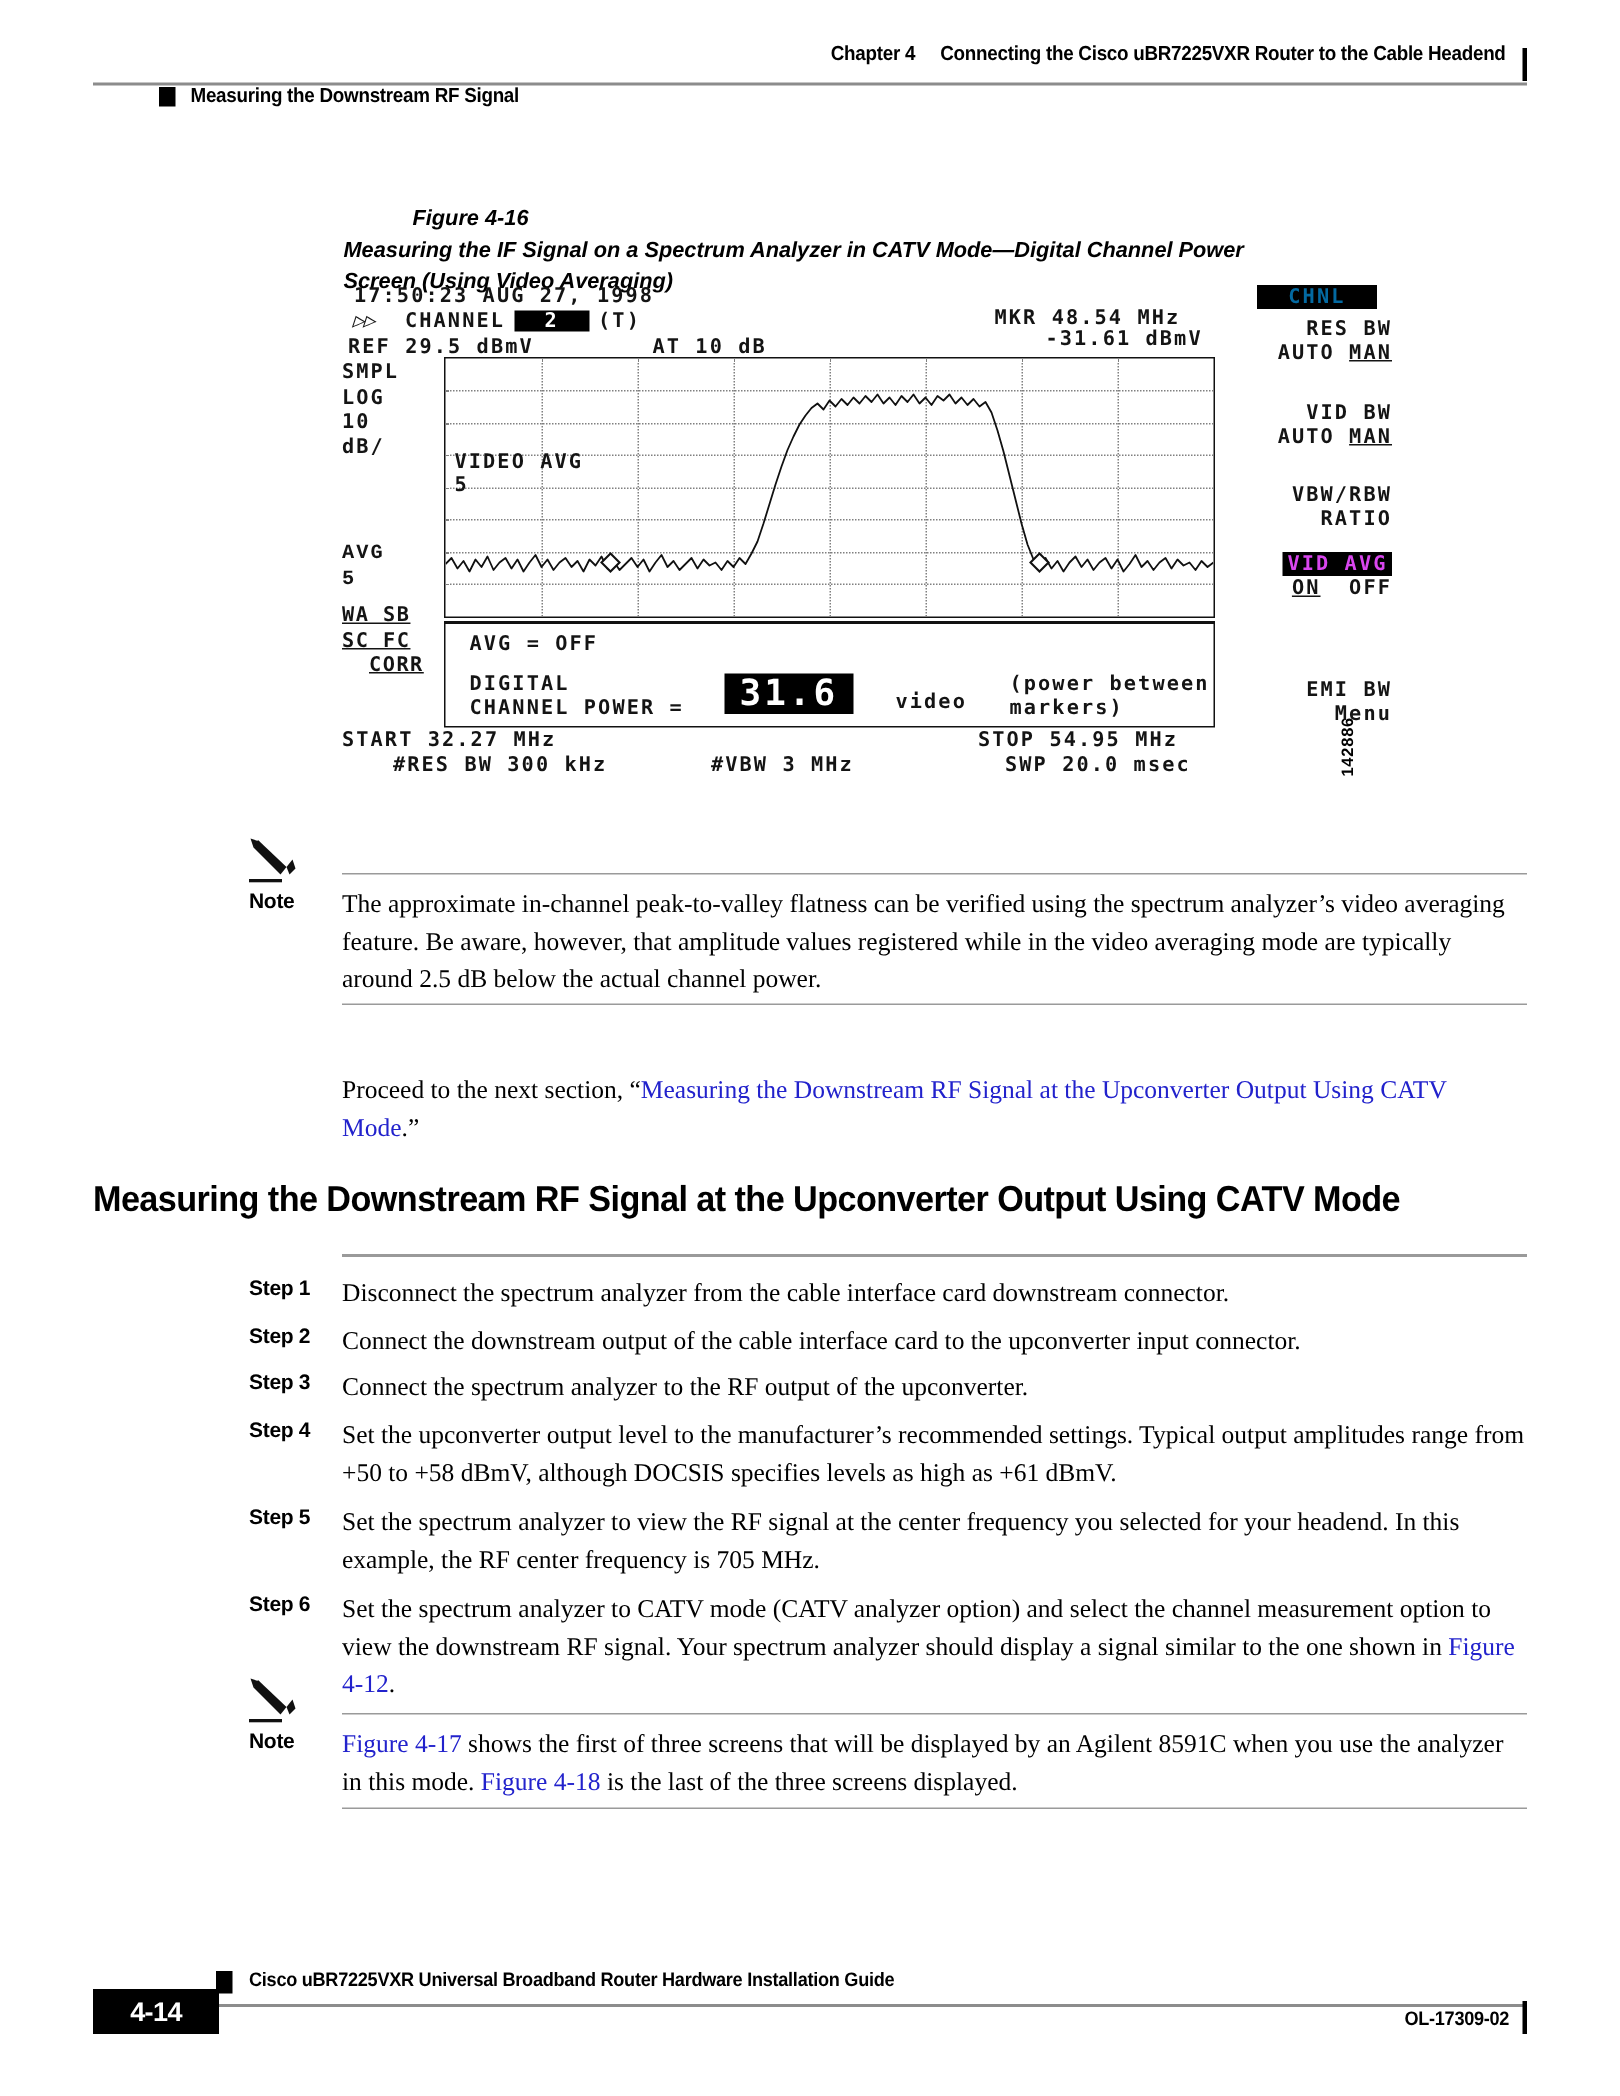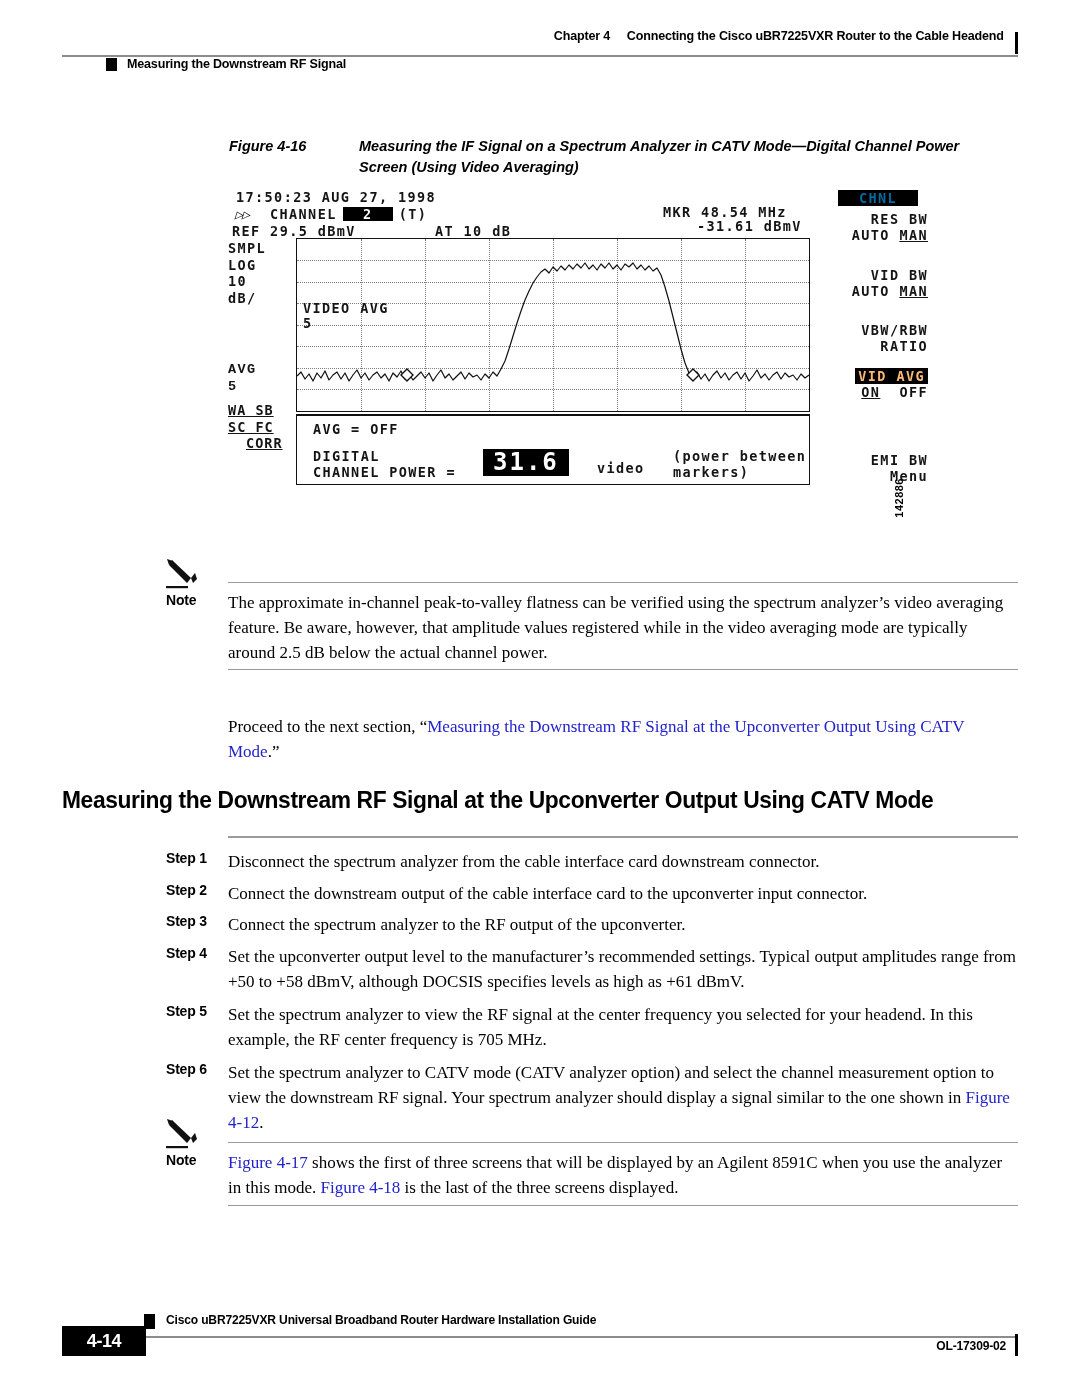--- a/index.html
+++ b/index.html
@@ -87,20 +87,21 @@
     font-family: "Liberation Sans", sans-serif;
     font-weight: bold;
     font-style: italic;
     font-size: 14.5px;
     line-height: 21px;
   }
   .figure-caption .fig-label {
     display: inline-block;
     width: 130px;
     vertical-align: top;
+    margin-left: 46px;
   }
   .figure-caption .fig-title {
     display: inline-block;
     width: 630px;
     vertical-align: top;
   }
 
   
   .sa-figure {
     position: absolute;
@@ -301,21 +302,21 @@
   }
   .sa-sk {
     position: absolute;
     right: 0px;
     line-height: 16px;
     white-space: nowrap;
   }
   .sa-sk .u { text-decoration: underline; }
   .sa-sk-inv {
     background: #000;
-    color: #fdba74;
+    color: #d946ef;
     padding: 0 3px;
     display: inline-block;
   }
 
   
   .sa-botrow {
     position: absolute;
     left: 0px;
     top: 296px;
     width: 640px;
@@ -644,20 +645,27 @@
     <div class="sa-sk" style="top:178px;">
       <div class="sa-sk-inv">VID AVG</div>
       <div><span class="u">ON</span>&nbsp;&nbsp;<span>OFF</span></div>
     </div>
     <div class="sa-sk" style="top:262px;">
       <div>EMI BW</div>
       <div>Menu</div>
     </div>
   </div>
 
+  <div class="sa-botrow">
+    <div class="sa-start">START 32.27 MHz</div>
+    <div class="sa-stop">STOP 54.95 MHz</div>
+    <div class="sa-resbw">#RES BW 300 kHz</div>
+    <div class="sa-vbw">#VBW 3 MHz</div>
+    <div class="sa-swp">SWP 20.0 msec</div>
+  </div>
 </div>
 
 <div class="sa-figid">142886</div>
 
 <div class="note-block" style="top:556px;">
   <svg class="note-pencil" viewBox="0 0 34 34">
     <path d="M6 4 L25 22 L21 27 L3 9 Z" fill="#111111"></path>
     <path d="M25 22 L29 17 L31 23 L27 27 Z" fill="#111111"></path>
     <path d="M3 9 L1 3 L7 5 Z" fill="#111111"></path>
     <rect x="0" y="30" width="22" height="2.2" fill="#111111"></rect>

